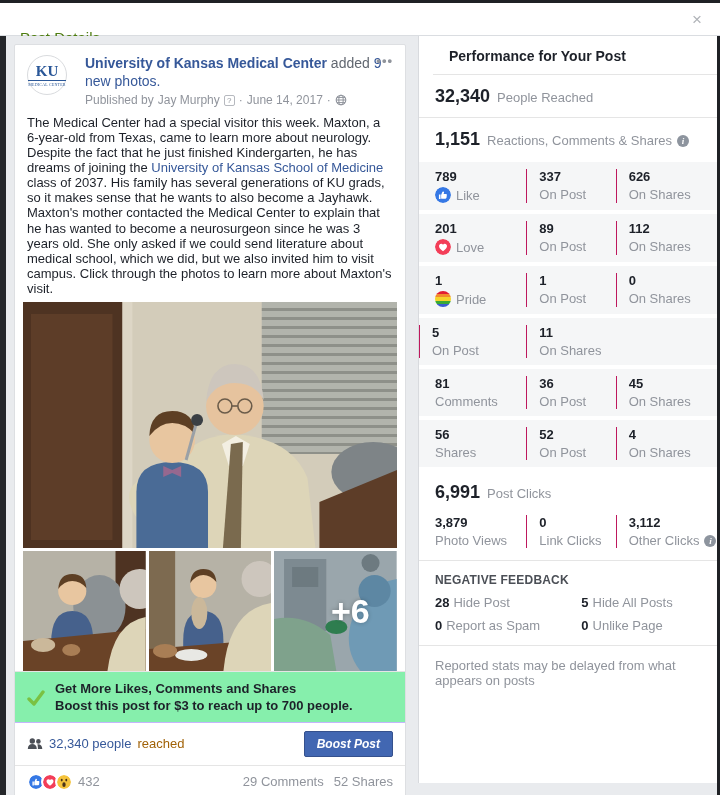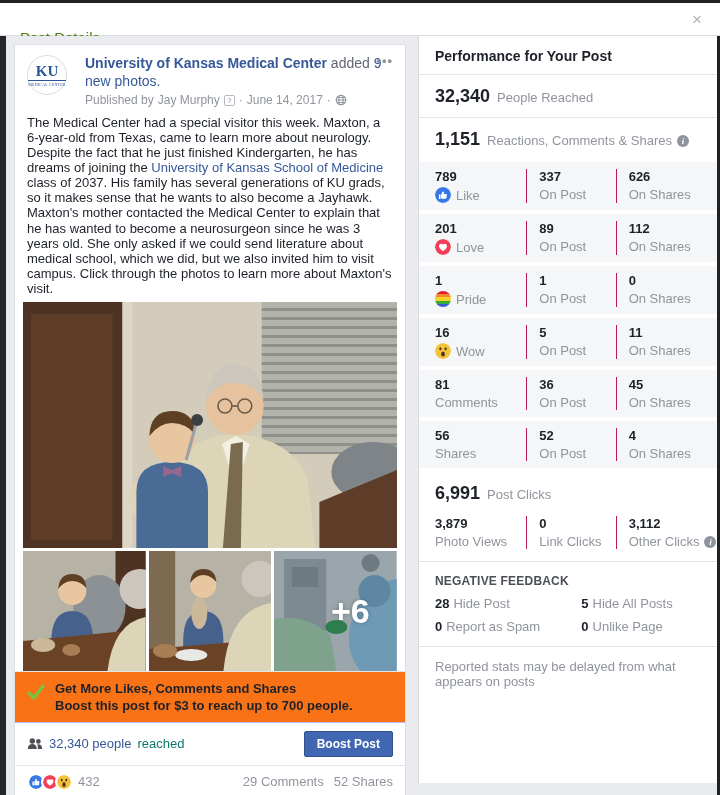--- a/index.html
+++ b/index.html
@@ -39,45 +39,45 @@
   
   .photo-grid { margin:6px -4px 0; }
   .main-photo { height:246px; background:#cfc7b4; overflow:hidden; cursor:pointer; }
   .thumb-row { display:flex; gap:3px; margin-top:3px; }
   .thumb { flex:1; height:120px; position:relative; overflow:hidden; cursor:pointer; }
   .thumb svg, .main-photo svg { display:block; width:100%; height:100%; }
   .overlay-count { position:absolute; top:50%; left:62%; transform:translate(-50%,-50%);
     color:#fff; font-size:34px; font-weight:bold; text-shadow:0 0 4px rgba(0,0,0,.25); }
 
   
-  .boost-band { margin-top:0; border-top:1px solid #e5e5e5; background:#f97316;
-    display:flex; gap:10px; padding:9px 12px; align-items:flex-start; }
+  .boost-band { margin-top:0; border-top:1px solid #e5e5e5; background:#86efac;
+    display:flex; gap:10px; padding:9px 12px; align-items:center; }
   .check-ic { flex-shrink:0; margin-top:3px; }
   .boost-head { font-size:13px; font-weight:bold; color:#1d2129; }
   .boost-sub { font-size:13px; color:#1d2129; margin-top:2px;font-weight:bold; }
 
   .reached-row { display:flex; align-items:center; gap:6px; padding:8px 12px; border-top:1px solid #c4b5fd; }
   .reached-link { color:#365899; font-size:13px; text-decoration:none; cursor:pointer; }
-  .reached-suffix { color:#0f766e; font-size:13px; }
+  .reached-suffix { color:#a16207; font-size:13px; }
   .boost-btn { margin-left:auto; background:#4267b2; border:1px solid #35518d; color:#fff;
-    font-weight:bold; font-size:12px; padding:5px 12px; border-radius:2px; cursor:pointer; }
+    font-weight:bold; font-size:12px; padding:5px 12px; border-radius:2px; cursor:pointer;font-style:italic; }
 
   .engage-row { display:flex; align-items:center; padding:7px 12px; border-top:1px solid #e5e5e5;
     font-size:13px; color:#90949c; }
   .bubbles { display:flex; align-items:center; cursor:pointer; }
   .bubble { width:18px; height:18px; border-radius:50%; border:2px solid #fff; display:block; }
   .bubble + .bubble { margin-left:-4px; }
   .rcount { margin-left:5px; cursor:pointer; }
   .engage-right { margin-left:auto; display:flex; gap:10px; }
   .engage-right span { cursor:pointer; }
 
   
   .right-col { flex:1; background:#fff; margin-bottom:12px; border-left:1px solid #d8dade;
     display:flex; flex-direction:column; overflow:hidden; }
-  .perf-title { font-size:14px; font-weight:bold; color:#1d2129; padding:12px 16px 10px; border-bottom:1px solid #e5e5e5; }
+  .perf-title { font-size:14px; font-weight:bold; color:#1d2129; padding:12px 16px 10px; border-bottom:1px solid #e5e5e5;margin-left:14px; }
   .big-row { display:flex; align-items:baseline; gap:7px; padding:11px 16px 10px; }
   .big-row.bordered { border-bottom:1px solid #e5e5e5; }
   .big-num { font-size:18px; font-weight:bold; color:#1d2129; }
   .big-label { font-size:13px; color:#90949c; display:flex; align-items:center; gap:5px;text-align:right; }
   .info-ic { display:inline-flex; align-items:center; justify-content:center; width:12px; height:12px;
     border-radius:50%; background:#8d949e; color:#fff; font-size:9px; font-style:italic; font-weight:bold;
     font-family:"Liberation Serif", serif; cursor:pointer; flex-shrink:0; }
 
   .perf-table { margin-top:2px; }
   .perf-row { display:grid; grid-template-columns:36% 30% 34%; background:#f5f6f7; margin-bottom:4px; padding:7px 0 7px; }
@@ -349,32 +349,20 @@
                 <div class="pnum">1</div>
                 <div class="plabel">On Post</div>
               </div>
             <div class="pcell sep">
                 <div class="pnum">0</div>
                 <div class="plabel">On Shares</div>
               </div>
           </div>
 
           <div class="perf-row">
-            <div class="pcell">
-                <div class="pnum">16</div>
-              <div class="plabel">
-                  <svg class="ric" viewBox="0 0 16 16">
-                    <circle cx="8" cy="8" r="8" fill="#f5c33b"></circle>
-                    <ellipse cx="5.4" cy="5.8" rx="1.1" ry="1.5" fill="#4a3318"></ellipse>
-                    <ellipse cx="10.6" cy="5.8" rx="1.1" ry="1.5" fill="#4a3318"></ellipse>
-                    <ellipse cx="8" cy="11" rx="1.9" ry="2.6" fill="#4a3318"></ellipse>
-                  </svg>
-                  <span>Wow</span>
-                </div>
-              </div>
             <div class="pcell sep">
                 <div class="pnum">5</div>
                 <div class="plabel">On Post</div>
               </div>
             <div class="pcell sep">
                 <div class="pnum">11</div>
                 <div class="plabel">On Shares</div>
               </div>
           </div>
 

